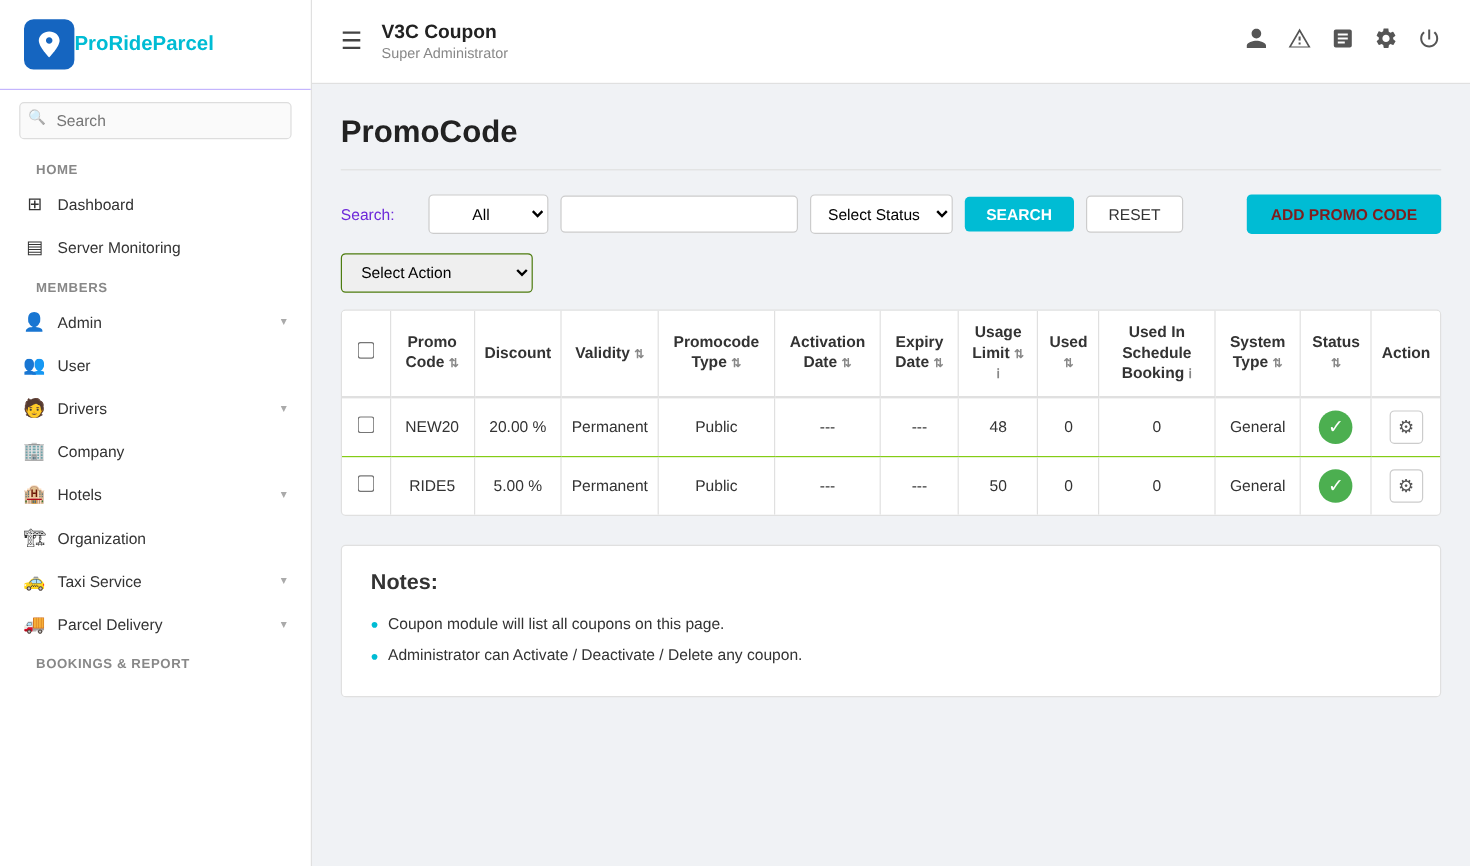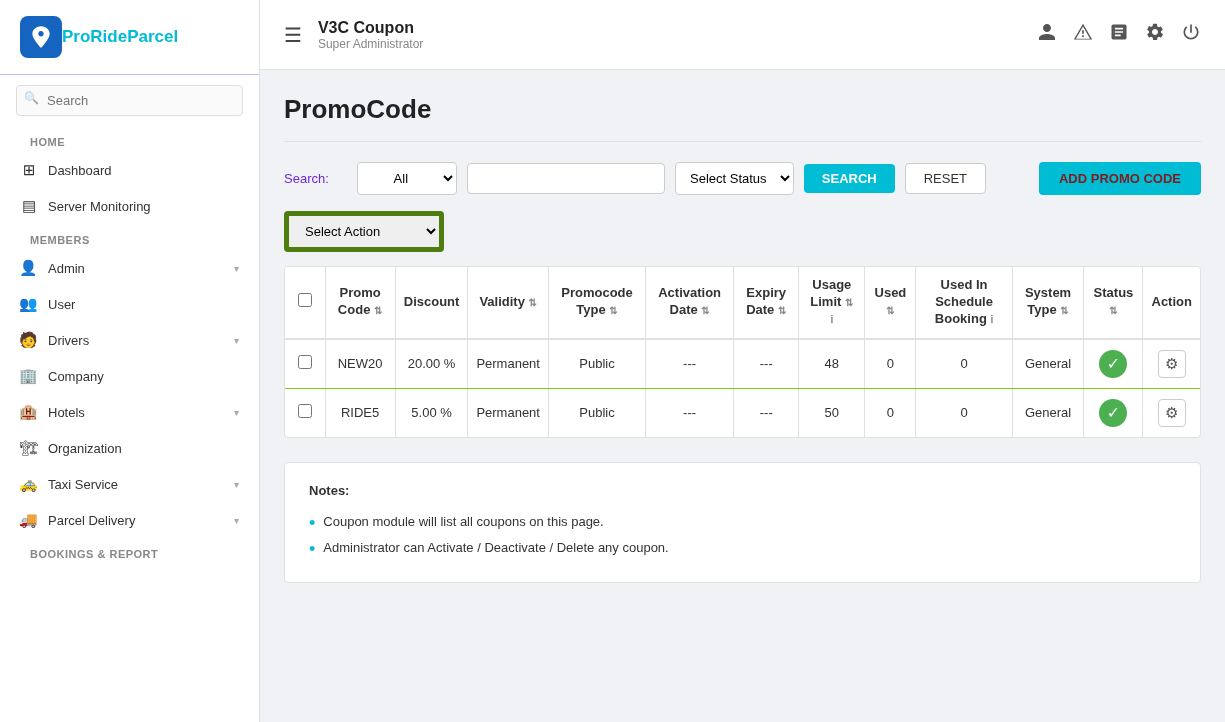--- a/index.html
+++ b/index.html
@@ -40,37 +40,37 @@
     .search-label { font-weight: normal; color: #6d28d9; margin-right: 18px; }
     .search-bar select, .search-bar input { padding: 7px 10px; border: 1px solid #ccc; border-radius: 4px; font-size: 13px; background: #fff; }
     .search-bar select { min-width: 100px; text-align: center; }
     .search-bar input { min-width: 180px; }
     .btn-search { padding: 7px 18px; background: #00bcd4; color: #fff; border: none; border-radius: 4px; cursor: pointer; font-size: 13px; font-weight: bold; }
     .btn-reset { padding: 7px 18px; background: #fff; color: #333; border: 1px solid #ccc; border-radius: 4px; cursor: pointer; font-size: 13px; }
     .btn-add { padding: 9px 20px; background: #00bcd4; color: #7f1d1d; border: none; border-radius: 4px; cursor: pointer; font-size: 13px; font-weight: bold; margin-left: auto; }
 
     
     .action-row { margin-bottom: 14px; }
-    .action-row select { padding: 7px 12px; border: 5px solid #4d7c0f; border-radius: 4px; font-size: 13px; min-width: 160px; }
+    .action-row select { padding: 7px 12px; border: 1px solid #4d7c0f; border-radius: 4px; font-size: 13px; min-width: 160px; }
 
     
     .table-wrap { background: #fff; border: 1px solid #e0e0e0; border-radius: 4px; overflow: hidden; margin-bottom: 24px; }
     table { width: 100%; border-collapse: collapse; font-size: 13px; }
     thead th { background: #fff; padding: 10px 8px; text-align: center; border-bottom: 2px solid #e0e0e0; border-right: 1px solid #e0e0e0; color: #333; font-weight: bold; vertical-align: middle; line-height: 1.3; }
     thead th:last-child { border-right: none; }
     tbody td { padding: 10px 8px; text-align: center; border-bottom: 1px solid #84cc16; border-right: 1px solid #e0e0e0; color: #333; vertical-align: middle; }
     tbody td:last-child { border-right: none; }
     tbody tr:last-child td { border-bottom: none; }
     .sort-icon { font-size: 10px; color: #888; }
     .status-active { display: inline-flex; align-items: center; justify-content: center; width: 28px; height: 28px; background: #4caf50; border-radius: 50%; color: #fff; font-size: 16px; }
     .action-gear { display: inline-flex; align-items: center; justify-content: center; width: 28px; height: 28px; border: 1px solid #ccc; border-radius: 4px; background: #fff; cursor: pointer; font-size: 15px; color: #555; }
 
     
     .notes-card { background: #fff; border: 1px solid #e0e0e0; border-radius: 4px; padding: 20px 24px; }
-    .notes-title { font-size: 13px; font-weight: bold; color: #333; margin-bottom: 12px; }
+    .notes-title { font-size: 18px; font-weight: bold; color: #333; margin-bottom: 12px; }
     .notes-list { list-style: none; }
     .notes-list li { padding: 4px 0; color: #333; font-size: 13px; display: flex; align-items: flex-start; gap: 8px; }
     .notes-list li::before { content: '•'; color: #00bcd4; font-size: 18px; line-height: 1; flex-shrink: 0; }
 
     input[type="checkbox"] { width: 14px; height: 14px; cursor: pointer; }
   </style>
 </head>
 <body>
 
 <div class="sidebar">

